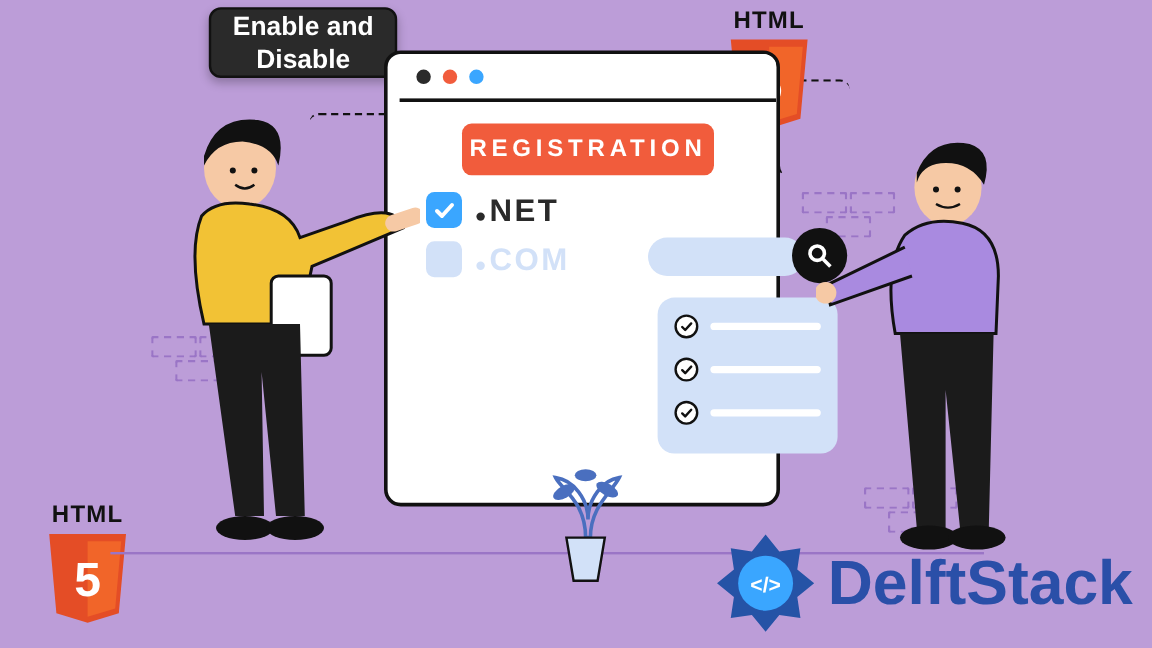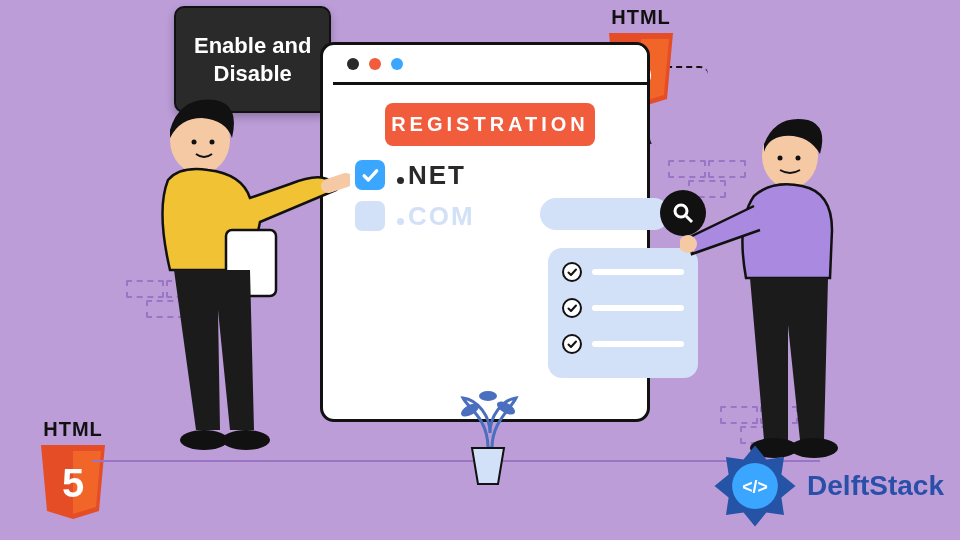--- a/index.html
+++ b/index.html
@@ -8,33 +8,33 @@
     background: #bc9dd8;
     font-family: -apple-system, BlinkMacSystemFont, "Segoe UI", Arial, sans-serif;
     position: relative; overflow: hidden;
   }
   .stage { position: absolute; inset: 0; }
 
   
   .tooltip {
     position: absolute; left: 174px; top: 6px;
     background: #2a2a2a; color: #fff;
-    padding: 24px 18px; border-radius: 10px; border: 2px solid #111;
+    padding: 0 18px; border-radius: 10px; border: 2px solid #111;
     font-size: 22px; font-weight: 600; text-align: center; line-height: 1.25;
     box-shadow: 0 4px 8px rgba(0,0,0,.25);
   }
 
   
   .html5 { position: absolute; font-weight: 800; text-align:center; }
   .html5 .txt { color:#111; letter-spacing:1px;text-align:center; }
   .html5 svg { display:block; margin: 2px auto 0; }
 
   
   .brand { position: absolute; right: 16px; bottom: 10px; display:flex; align-items:center; gap:8px; }
-  .brand .name { font-size: 28px; font-weight: 600; color:#2a4fa8; }
+  .brand .name { font-size: 52px; font-weight: 600; color:#2a4fa8; }
   .brand .seal { width:88px; height:88px; }
 
   
   .ground { position:absolute; left: 92px; right: 140px; bottom: 78px; height:2px; background:#9a75c6; }
 
   
   .window {
     position:absolute; left: 320px; top: 42px; width: 330px; height: 380px;
     background:#fff; border: 3px solid #111; border-radius: 14px; overflow:hidden;padding-left:10px;
   }

